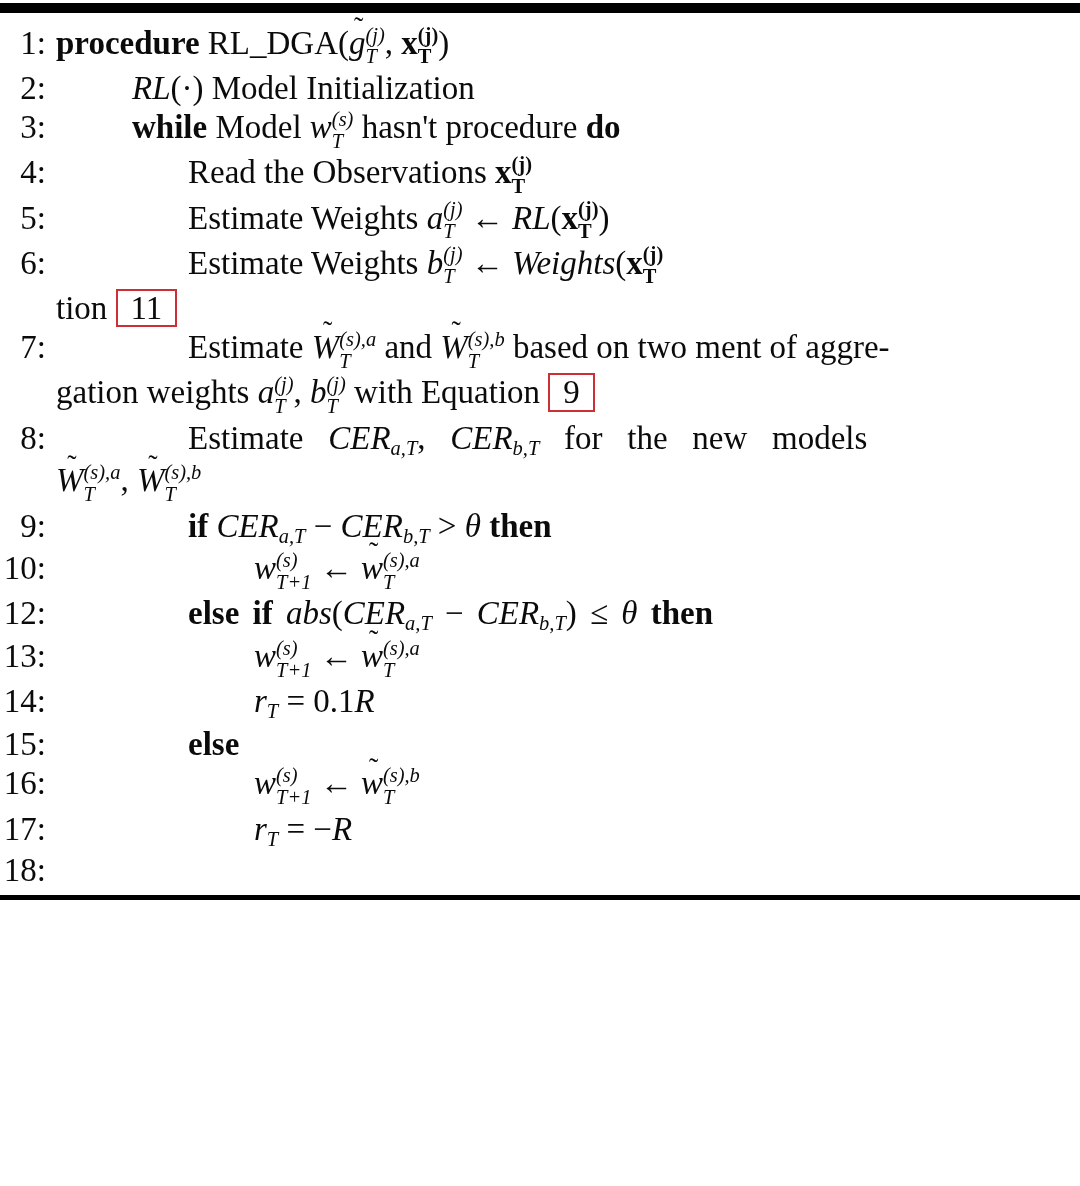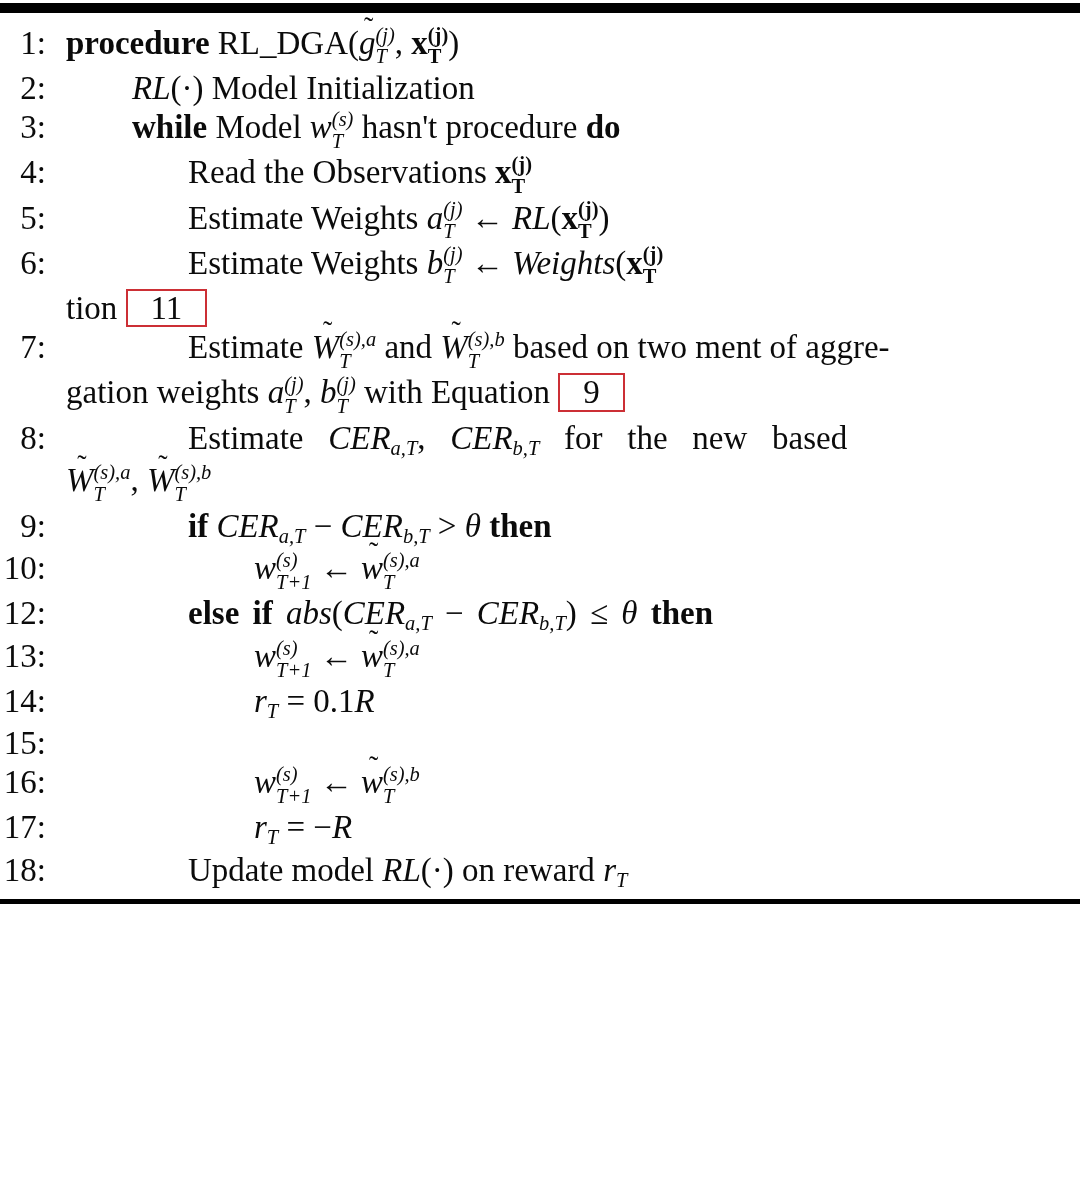--- a/index.html
+++ b/index.html
@@ -14,38 +14,38 @@
   .rule-mid{height:3px;}
   .rule-bot{height:5px;margin-top:6px;}
 
   .caption{font-size:36px;line-height:1.3;padding:8px 10px 8px 8px;}
   .caption .cap-bold{font-weight:bold;}
 
   .algo{padding:10px 4px 0 0;}
   .row{display:flex;align-items:baseline;margin:1px 0;}
   .num{flex:none;width:46px;text-align:right;font-size:33px;}
   .content{margin-left:20px;font-size:33px;line-height:1.16;}
-  .ind0{padding-left:0;}
+  .ind0{padding-left:0;margin-left:10px;}
   .ind1{padding-left:66px;font-family:Liberation Serif, serif;}
   .ind2{padding-left:122px;}
   .ind3{padding-left:188px;}
 
   .kw{font-weight:bold;}
   .it{font-style:italic;}
   .bf{font-weight:bold;}
   .mt{display:inline-block;white-space:nowrap;}
   .scripts{display:inline-flex;flex-direction:column;vertical-align:middle;
            font-size:62%;line-height:1.06;text-align:left;}
   .scripts .sup,.scripts .sub{display:block;}
   .subonly{font-size:62%;vertical-align:-0.3em;}
   .tld{position:relative;display:inline-block;}
   .tld::after{content:"˜";position:absolute;left:58%;top:-0.46em;
               transform:translateX(-50%);font-size:0.85em;font-style:normal;}
   .refbox{display:inline-block;border:2.5px solid var(--ref-red);
-          padding:0 23px;line-height:1.05;}
+          padding:0 13px;line-height:1.05;}
 </style>
 </head>
 <body>
 
 <div class="frame">
   <div class="rule rule-top"></div>
 
 
   <div class="rule rule-mid"></div>
 
@@ -117,21 +117,21 @@
         <span class="content ind0"><span class="tx">gation weights </span><span class="mt"><span class="it">a</span><span class="scripts it">
               <span class="sup">(j)</span>
               <span class="sub">T</span>
             </span></span><span class="tx">, </span><span class="mt"><span class="it">b</span><span class="scripts it">
               <span class="sup">(j)</span>
               <span class="sub">T</span>
             </span></span><span class="tx"> with Equation </span><span class="refbox">9</span></span>
       </div>
       <div class="row">
         <span class="num">8:</span>
-        <span class="content ind2" style="word-spacing: 0.5em;"><span class="tx">Estimate </span><span class="mt"><span class="it">CER</span><span class="subonly it">a,T</span></span><span class="tx">, </span><span class="mt"><span class="it">CER</span><span class="subonly it">b,T</span></span><span class="tx"> for the new based</span></span>
+        <span class="content ind2" style="word-spacing: 0.5em;"><span class="tx">Estimate </span><span class="mt"><span class="it">CER</span><span class="subonly it">a,T</span></span><span class="tx">, </span><span class="mt"><span class="it">CER</span><span class="subonly it">b,T</span></span><span class="tx"> for the new models</span></span>
       </div>
       <div class="row">
         <span class="num"></span>
         <span class="content ind0"><span class="mt"><span class="it tld">W</span><span class="scripts it">
               <span class="sup">(s),a</span>
               <span class="sub">T</span>
             </span></span><span class="tx">, </span><span class="mt"><span class="it tld">W</span><span class="scripts it">
               <span class="sup">(s),b</span>
               <span class="sub">T</span>
             </span></span></span>
@@ -163,36 +163,36 @@
               <span class="sup">(s),a</span>
               <span class="sub">T</span>
             </span></span></span>
       </div>
       <div class="row">
         <span class="num">14:</span>
         <span class="content ind3"><span class="mt"><span class="it">r</span><span class="subonly it">T</span></span><span class="tx"> = 0.1</span><span class="it">R</span></span>
       </div>
       <div class="row">
         <span class="num">15:</span>
+        <span class="content ind2"><span class="kw">else</span></span>
       </div>
       <div class="row">
         <span class="num">16:</span>
         <span class="content ind3"><span class="mt"><span class="it">w</span><span class="scripts it">
               <span class="sup">(s)</span>
               <span class="sub">T+1</span>
             </span></span><span class="tx"> ← </span><span class="mt"><span class="it tld">w</span><span class="scripts it">
               <span class="sup">(s),b</span>
               <span class="sub">T</span>
             </span></span></span>
       </div>
       <div class="row">
         <span class="num">17:</span>
         <span class="content ind3"><span class="mt"><span class="it">r</span><span class="subonly it">T</span></span><span class="tx"> = −</span><span class="it">R</span></span>
       </div>
       <div class="row">
         <span class="num">18:</span>
-        <span class="content ind2"><span class="tx">Update model </span><span class="it">RL</span><span class="tx">(·)</span><span class="tx"> on reward </span><span class="mt"><span class="it">r</span><span class="subonly it">T</span></span></span>
       </div>
     </div>
 
   <div class="rule rule-bot"></div>
 
 </div>
 
 </body></html>

